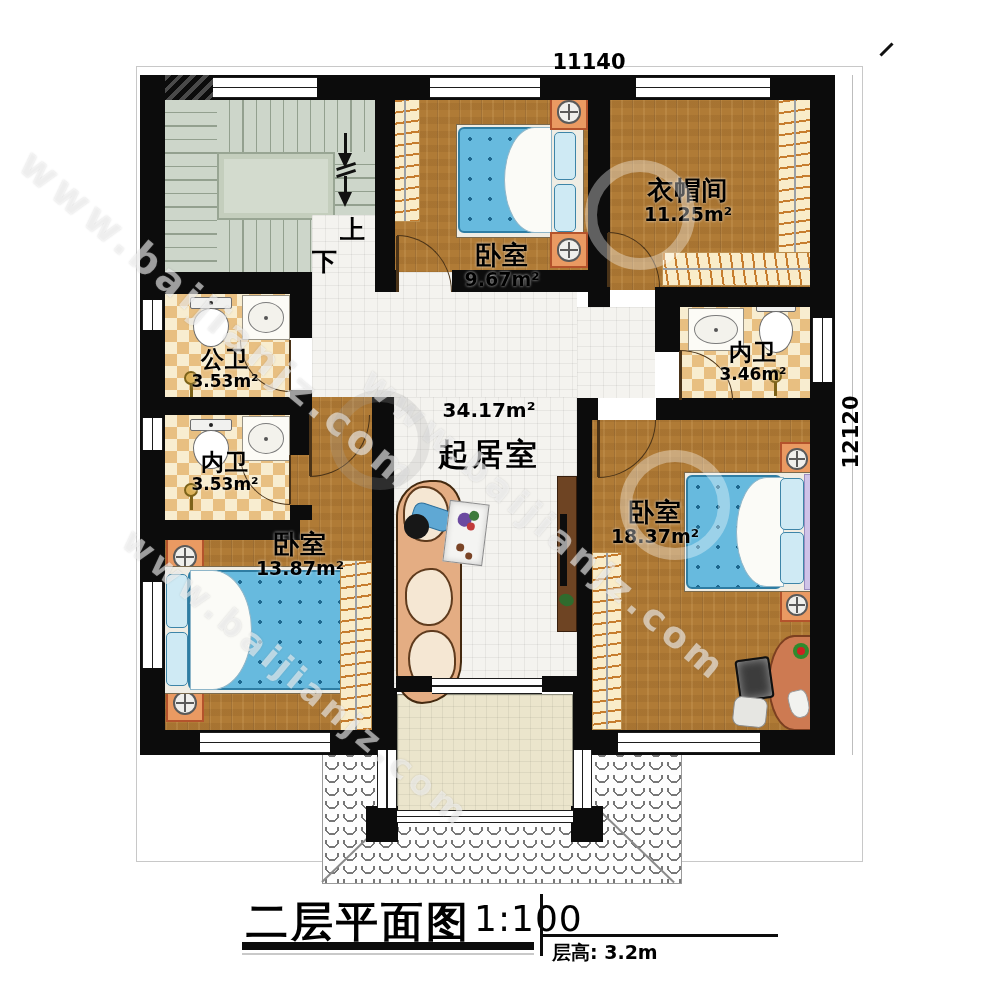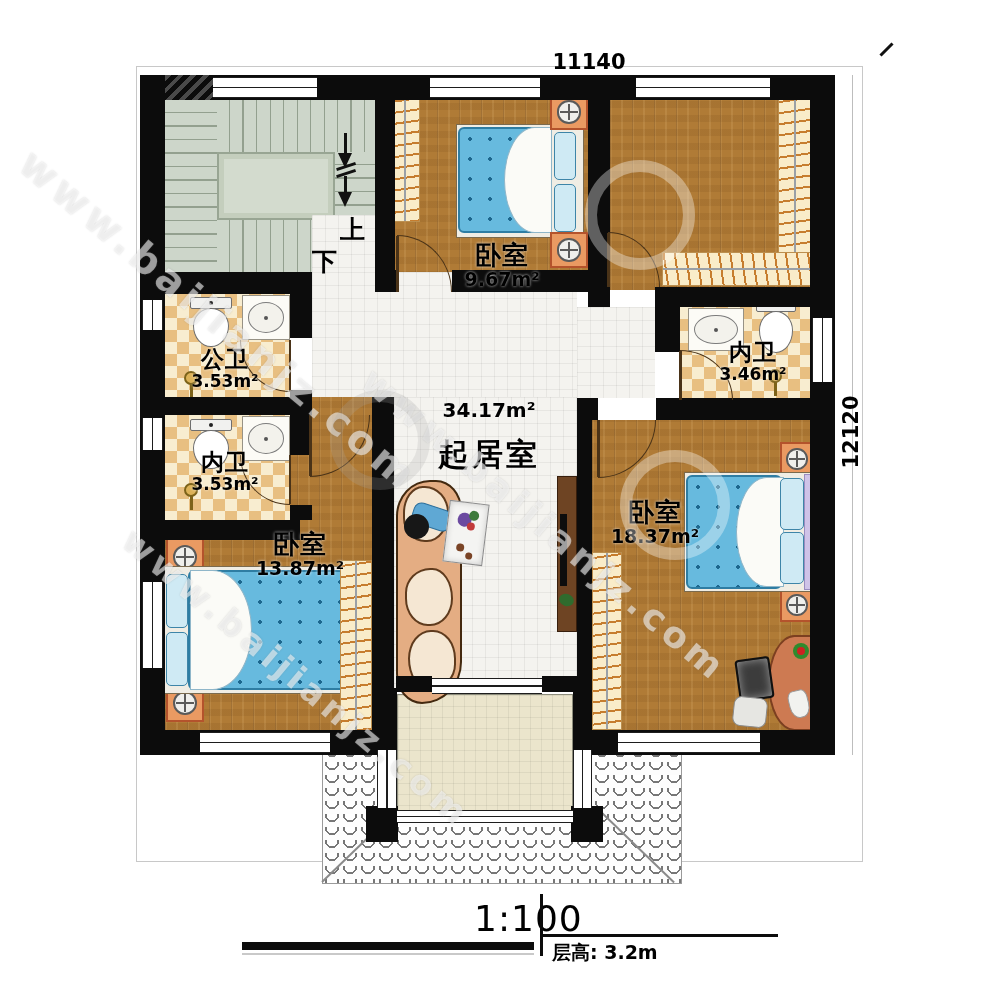--- a/index.html
+++ b/index.html
@@ -307,20 +307,24 @@
   <div class="zig" style="left:336px;top:172px;width:20px"></div>
   <div class="ab" style="left:344px;top:176px;width:3px;height:18px;background:#111"></div>
   <div class="tri-d" style="left:338px;top:192px"></div>
   <div class="stairlbl" style="left:340px;top:213px">上</div>
   <div class="stairlbl" style="left:312px;top:245px">下</div>
 
   <div class="rlabel" style="left:432px;top:241px;width:140px">
     <div class="n">卧室</div>
     <div class="a">9.67m²</div>
   </div>
+  <div class="rlabel" style="left:618px;top:176px;width:140px">
+    <div class="n">衣帽间</div>
+    <div class="a">11.25m²</div>
+  </div>
   <div class="rlabel sm" style="left:170px;top:347px;width:110px">
     <div class="n">公卫</div>
     <div class="a">3.53m²</div>
   </div>
   <div class="rlabel sm" style="left:696px;top:340px;width:114px">
     <div class="n">内卫</div>
     <div class="a">3.46m²</div>
   </div>
   <div class="rlabel sm" style="left:170px;top:450px;width:110px">
     <div class="n">内卫</div>
@@ -339,20 +343,21 @@
     <div class="a">18.37m²</div>
   </div>
 
   <div class="wm" style="left:40px;top:140px;font-size:40px">www.baijianjz.com</div>
   <div class="wm" style="left:380px;top:360px;font-size:36px">www.baijianjz.com</div>
   <div class="wm" style="left:140px;top:520px;font-size:34px">www.baijianjz.com</div>
   <div class="wmc" style="left:585px;top:160px;width:110px;height:110px"></div>
   <div class="wmc" style="left:330px;top:390px;width:100px;height:100px;border-color:rgba(170,170,170,.22)"></div>
   <div class="wmc" style="left:620px;top:450px;width:110px;height:110px"></div>
 
+  <div class="tb-title" style="left:246px;top:894px">二层平面图</div>
   <div class="tb-line" style="left:242px;top:942px;width:292px;height:8px"></div>
   <div class="ab" style="left:242px;top:953px;width:292px;height:2px;background:#c9c9c9"></div>
   <div class="tb-scale" style="left:474px;top:898px">1:100</div>
   <div class="tb-line" style="left:540px;top:894px;width:3px;height:62px"></div>
   <div class="tb-line" style="left:541px;top:934px;width:237px;height:2.5px"></div>
   <div class="tb-info" style="left:552px;top:940px">层高: 3.2m</div>
 
 </div>
 
 </body></html>

